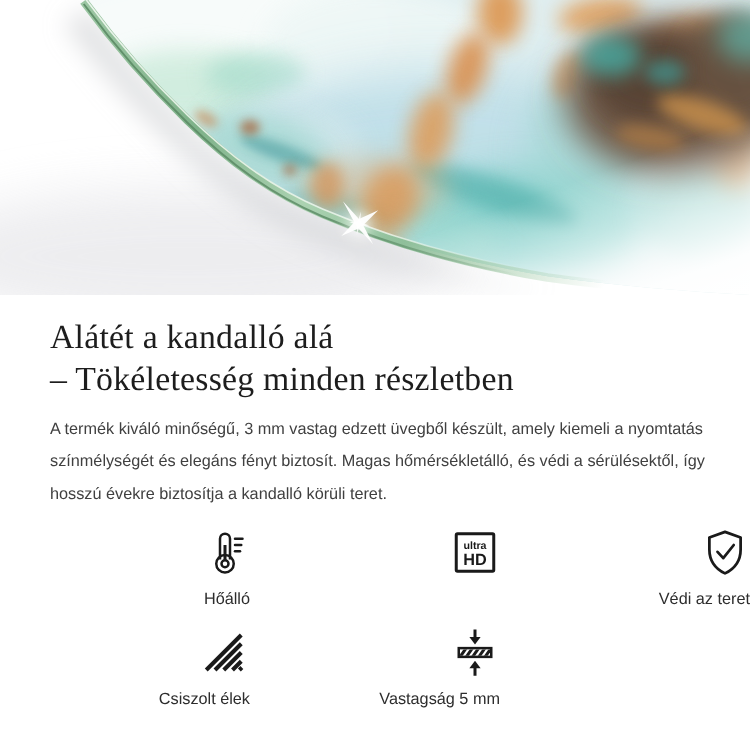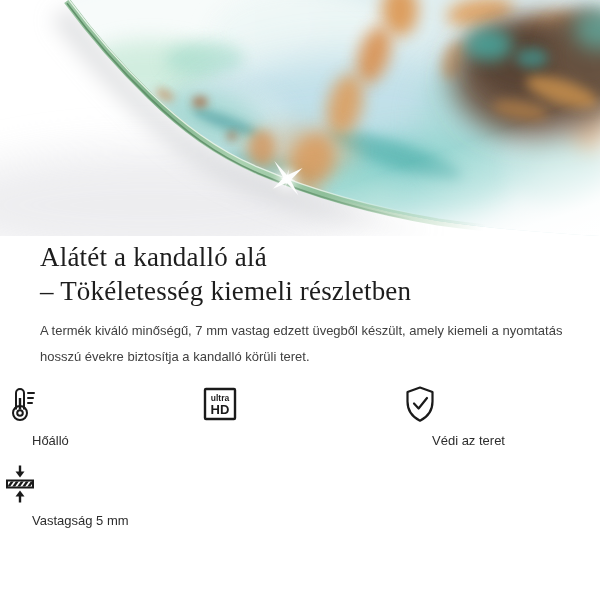--- a/index.html
+++ b/index.html
@@ -1,29 +1,29 @@
 <!DOCTYPE html>
 <html><head>
 <meta charset="utf-8">
 <style>
   html,body{margin:0;padding:0;background:#fff;}
   .page{position:relative;width:600px;height:600px;background:#ffffff;overflow:hidden;
         font-family:"Liberation Sans",sans-serif;}
   .hero{position:absolute;top:0;left:0;width:600px;height:236px;}
   .hero svg{display:block;overflow:hidden;}
 
-  .title{margin:4px 0 0 40px;font-family:"Liberation Serif",serif;font-weight:normal;
+  .title{margin:16px 0 0 40px;font-family:"Liberation Serif",serif;font-weight:normal;
          font-size:27px;line-height:34px;color:#1d1d1d;letter-spacing:.2px;}
   .title span{display:block;}
 
   .desc{margin:10px 0 0 40px;font-size:13px;line-height:26px;color:#404040;}
   .desc div{white-space:nowrap;}
 
   .features{display:grid;grid-template-columns:repeat(3,1fr);row-gap:16px;margin-top:14px;}
-  .feature{display:flex;flex-direction:column;align-items:flex-start;}
+  .feature{display:flex;flex-direction:column;align-items:flex-end;}
   .ficon{width:40px;height:40px;}
   .flabel{margin-top:9px;font-size:13px;color:#2d2d2d;line-height:15px;padding-left:32px;}
 
   .content{position:absolute;top:236px;left:0;width:600px;}
 </style>
 </head>
 <body>
 
 <div class="page">
 
@@ -144,25 +144,26 @@
         <path d="M0,-22 L2.3,-3 L19,0 L2.3,3 L0,20 L-2.3,3 L-17,0 L-2.3,-3 Z" transform="rotate(45) scale(0.45)" fill="#ffffff" opacity="0.8"></path>
         <circle cx="0" cy="0" r="2.4" fill="#ffffff"></circle>
       </g>
     </svg>
   </div>
 
   <div class="content">
 
     <h1 class="title">
       <span>Alátét a kandalló alá</span>
-      <span>– Tökéletesség kiemeli részletben</span>
+      <span>– Tökéletesség minden részletben</span>
     </h1>
 
     <div class="desc">
-      <div>A termék kiváló minőségű, 7 mm vastag edzett üvegből készült, amely kiemeli a nyomtatás</div>
+      <div>A termék kiváló minőségű, 3 mm vastag edzett üvegből készült, amely kiemeli a nyomtatás</div>
+      <div>színmélységét és elegáns fényt biztosít. Magas hőmérsékletálló, és védi a sérülésektől, így</div>
       <div>hosszú évekre biztosítja a kandalló körüli teret.</div>
     </div>
 
     <div class="features">
 
       <div class="feature">
         <svg class="ficon" viewBox="0 0 40 40" fill="none" stroke="#1a1a1a" stroke-width="2">
           <path d="M16,25.5 V9 a4,4 0 0 1 8,0 V25.5"></path>
           <circle cx="20" cy="29" r="7"></circle>
           <circle cx="20" cy="29" r="2.8"></circle>
@@ -184,20 +185,30 @@
 
       <div class="feature">
         <svg class="ficon" viewBox="0 0 40 40" fill="none" stroke="#1a1a1a" stroke-width="2.2">
           <path d="M20,3.5 L32.5,8 v9.5 c0,9.8 -5.6,15.8 -12.5,19.2 C13.1,33.3 7.5,27.3 7.5,17.5 V8 Z" stroke-linejoin="round"></path>
           <path d="M14,19.5 l4.6,5 L27,14" stroke-linecap="round" stroke-linejoin="round"></path>
         </svg>
         <div class="flabel">Védi az teret</div>
       </div>
 
 
+      <div class="feature">
+        <svg class="ficon" viewBox="0 0 40 40" stroke="#1a1a1a" stroke-width="3.2" fill="none">
+          <line x1="5" y1="34" x2="33" y2="6"></line>
+          <line x1="12" y1="34" x2="33" y2="13"></line>
+          <line x1="19" y1="34" x2="33" y2="20"></line>
+          <line x1="26" y1="34" x2="33" y2="27"></line>
+          <line x1="31.5" y1="34" x2="33.5" y2="32"></line>
+        </svg>
+        <div class="flabel">Csiszolt élek</div>
+      </div>
 
       <div class="feature">
         <svg class="ficon" viewBox="0 0 40 40">
           <defs>
               <clipPath id="barclip">
                 <rect x="8" y="17.5" width="24" height="5"></rect>
               </clipPath>
             </defs>
           <rect x="7" y="16.5" width="26" height="7" fill="none" stroke="#1a1a1a" stroke-width="2"></rect>
           <g clip-path="url(#barclip)" stroke="#1a1a1a" stroke-width="2.4">

